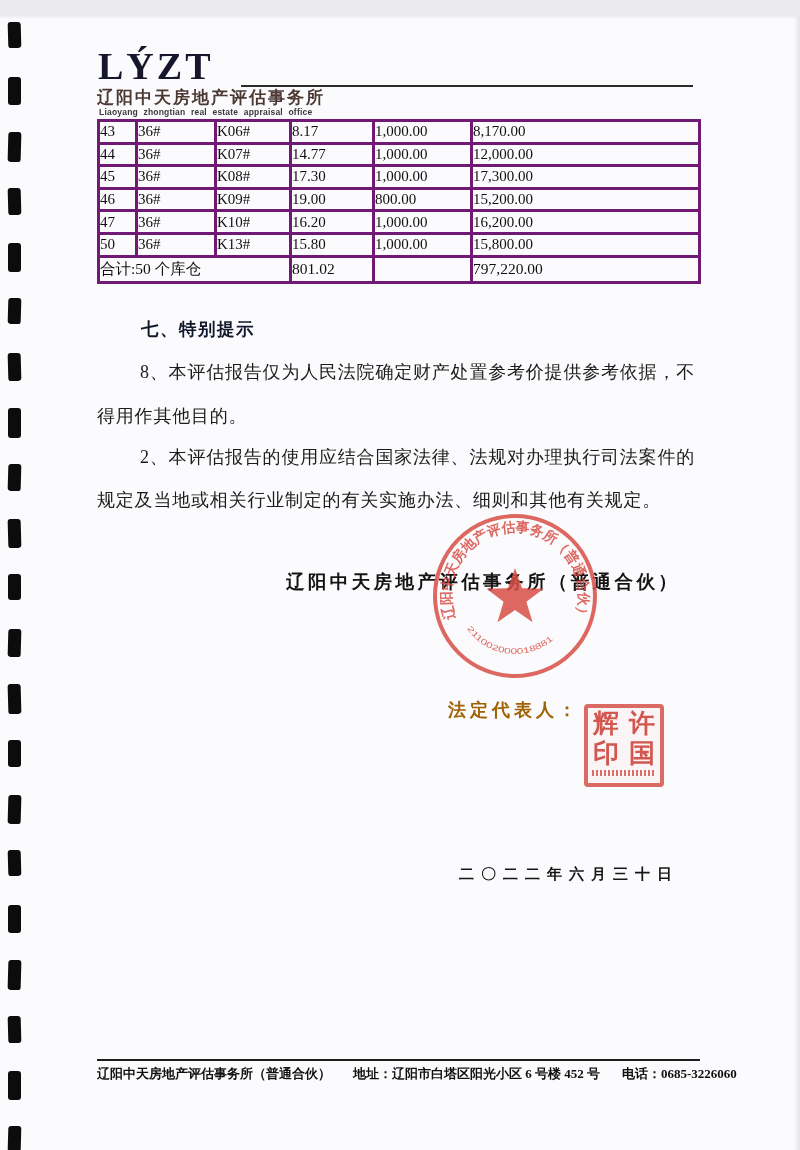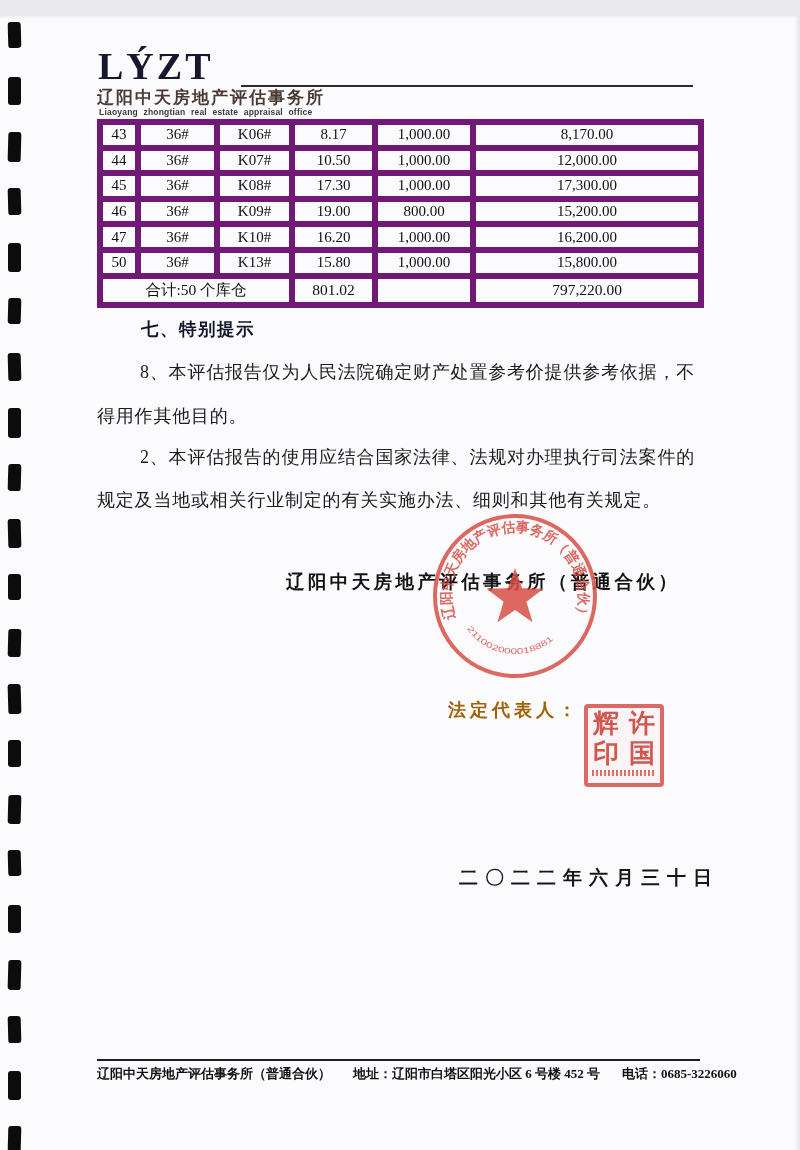--- a/index.html
+++ b/index.html
@@ -16,36 +16,36 @@
     font-size:38px; font-weight:bold; letter-spacing:3px; color:#16162c; }
   .header-rule { position:absolute; left:241px; top:69px; width:452px; height:2px; background:#2b2b2b; }
   .logo-cn { position:absolute; left:97px; top:70px; font-size:17px; font-weight:900;
     letter-spacing:2px; color:#4b3832; }
   .logo-en { position:absolute; left:99px; top:91px; font-size:8.5px; font-weight:bold;
     word-spacing:3px; letter-spacing:.2px; color:#3a3a3a; }
 
   
   .wtable { position:absolute; left:97px; top:103px; width:601px; border-collapse:collapse;
     font-family:"Liberation Serif", serif; font-size:15px; color:#101010; table-layout:fixed; }
-  .wtable td { border:6px solid #701a75; text-align:center; padding:0; height:19.6px;
+  .wtable td { border:3px solid #701a75; padding:0; height:19.6px;
     vertical-align:middle; overflow:hidden; }
   .wtable tr.summary-row td { height:23px; font-size:15.5px; }
 
   
   .section-heading { position:absolute; left:141px; top:301px; font-size:17.5px; font-weight:bold;
     letter-spacing:1.5px; color:#0f172a; }
   .para-line { position:absolute; font-family:"Liberation Serif", serif; font-size:18px;
     letter-spacing:.8px; color:#1c1c1c; white-space:nowrap; }
 
   
   .company-sign { position:absolute; left:286px; top:553px; font-size:18.5px; font-weight:bold;
     letter-spacing:3.4px; color:#131313; }
   .legal-rep { position:absolute; left:448px; top:682px; font-size:18px; font-weight:bold;
     letter-spacing:4px; color:#a16207; }
-  .sign-date { position:absolute; left:459px; top:849px; font-size:19px; font-weight:600;
+  .sign-date { position:absolute; left:459px; top:849px; font-size:15px; font-weight:600;
     letter-spacing:7px; color:#151515; }
 
   
   .round-seal { position:absolute; left:429px; top:494px; opacity:.85; }
   .square-seal { position:absolute; left:584px; top:688px; width:80px; height:83px;
     box-sizing:border-box; border:4px solid rgba(211,74,64,.88); border-radius:4px;
     background:rgba(240,120,110,.05); opacity:.92; }
   .square-grid { display:grid; grid-template-columns:1fr 1fr; padding-top:1px; }
   .square-grid span { font-family:"Liberation Serif", serif; font-size:26px; font-weight:bold;
     color:#ce4a41; text-align:center; line-height:30px; }
@@ -115,21 +115,21 @@
           <td>36#</td>
           <td>K06#</td>
           <td>8.17</td>
           <td>1,000.00</td>
           <td>8,170.00</td>
         </tr>
         <tr>
           <td>44</td>
           <td>36#</td>
           <td>K07#</td>
-          <td>10.50</td>
+          <td>14.77</td>
           <td>1,000.00</td>
           <td>12,000.00</td>
         </tr>
         <tr>
           <td>45</td>
           <td>36#</td>
           <td>K08#</td>
           <td>17.30</td>
           <td>1,000.00</td>
           <td>17,300.00</td>

